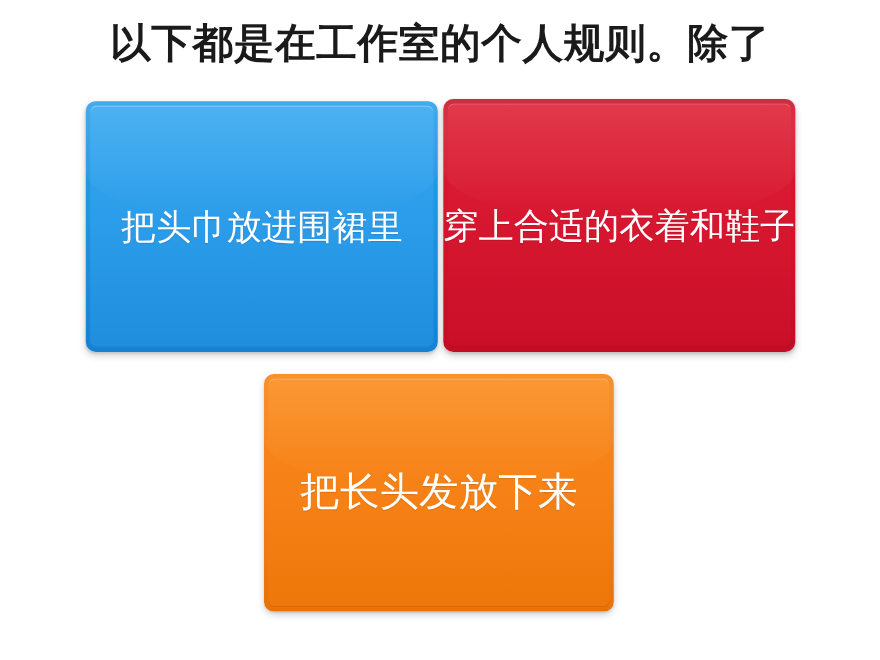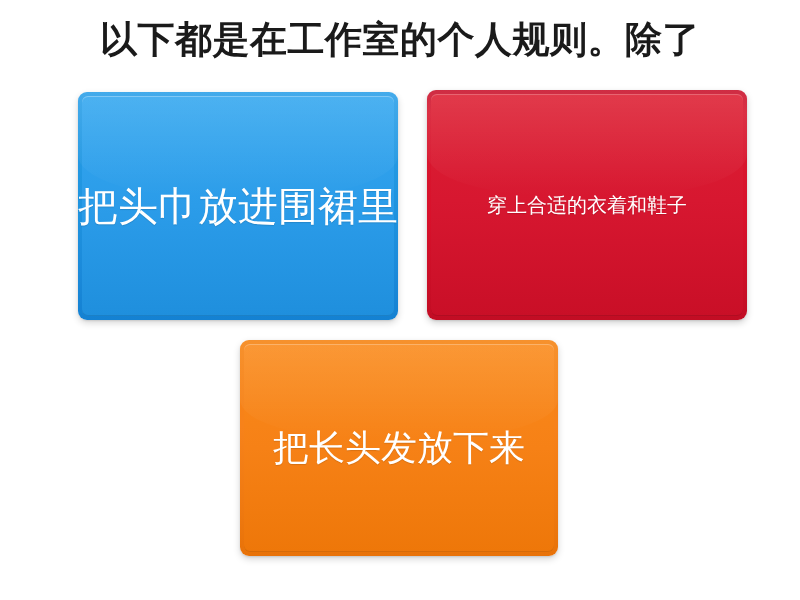--- a/index.html
+++ b/index.html
@@ -75,35 +75,34 @@
     background: linear-gradient(to bottom, rgba(255,255,255,0.12), rgba(255,255,255,0));
     z-index: 2;
     pointer-events: none;
   }
 
   
   #card-blue {
     left: 78px; top: 92px; width: 320px; height: 228px;
     background: linear-gradient(to bottom, #2a9fe8 0%, #2095e0 45%, #1b8ada 78%, #1481d2 100%);
     box-shadow: 0 3px 7px rgba(0,0,0,0.16), 0 1px 2px rgba(0,0,0,0.10);
-    font-size: 40px;
+    font-size: 32px;
   }
   #card-blue::before {
     box-shadow: inset 0 1px 0 rgba(255,255,255,0.30),
                 inset 0 -1px 0 rgba(0,0,0,0.10);
     background: linear-gradient(to bottom, #34a7ef 0%, #2b9ce9 50%, #1f8fdd 100%);
   }
 
   
   #card-red {
     left: 403px; top: 90px; width: 320px; height: 230px;
     background: linear-gradient(to bottom, #c8102a 0%, #d81a30 10%, #d8112b 55%, #c20d24 100%);
     box-shadow: 0 3px 7px rgba(0,0,0,0.18), 0 1px 2px rgba(0,0,0,0.10);
-    font-size: 20px;
-    margin-left: 24px;
+    font-size: 32px;
   }
   #card-red::before {
     box-shadow: inset 0 1px 0 rgba(255,255,255,0.22),
                 inset 0 -1px 0 rgba(0,0,0,0.12);
     background: linear-gradient(to bottom, #dd2033 0%, #d71730 48%, #c90f27 100%);
   }
 
   
   #card-orange {
     left: 240px; top: 340px; width: 318px; height: 216px;

